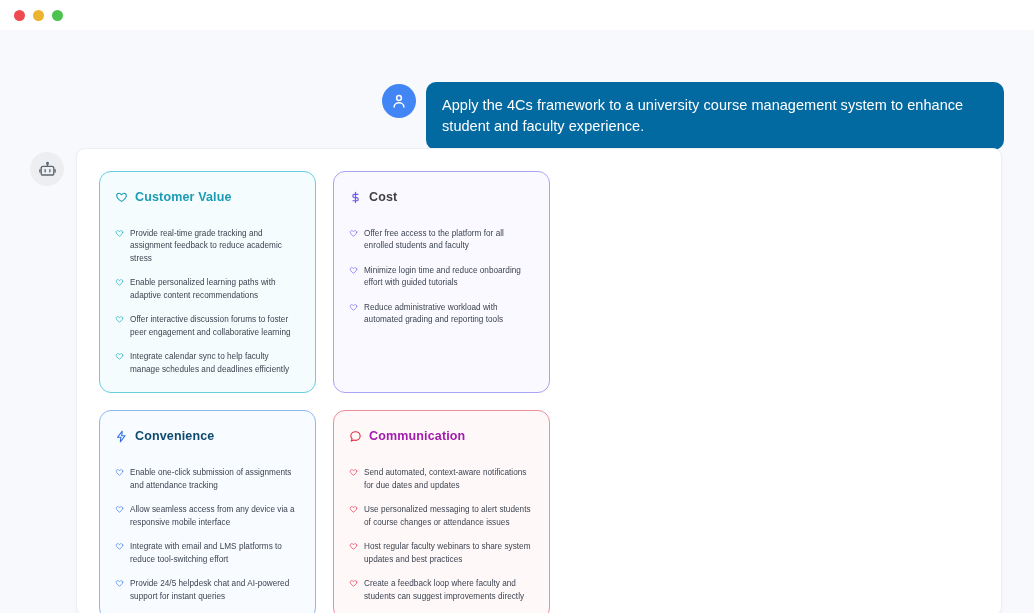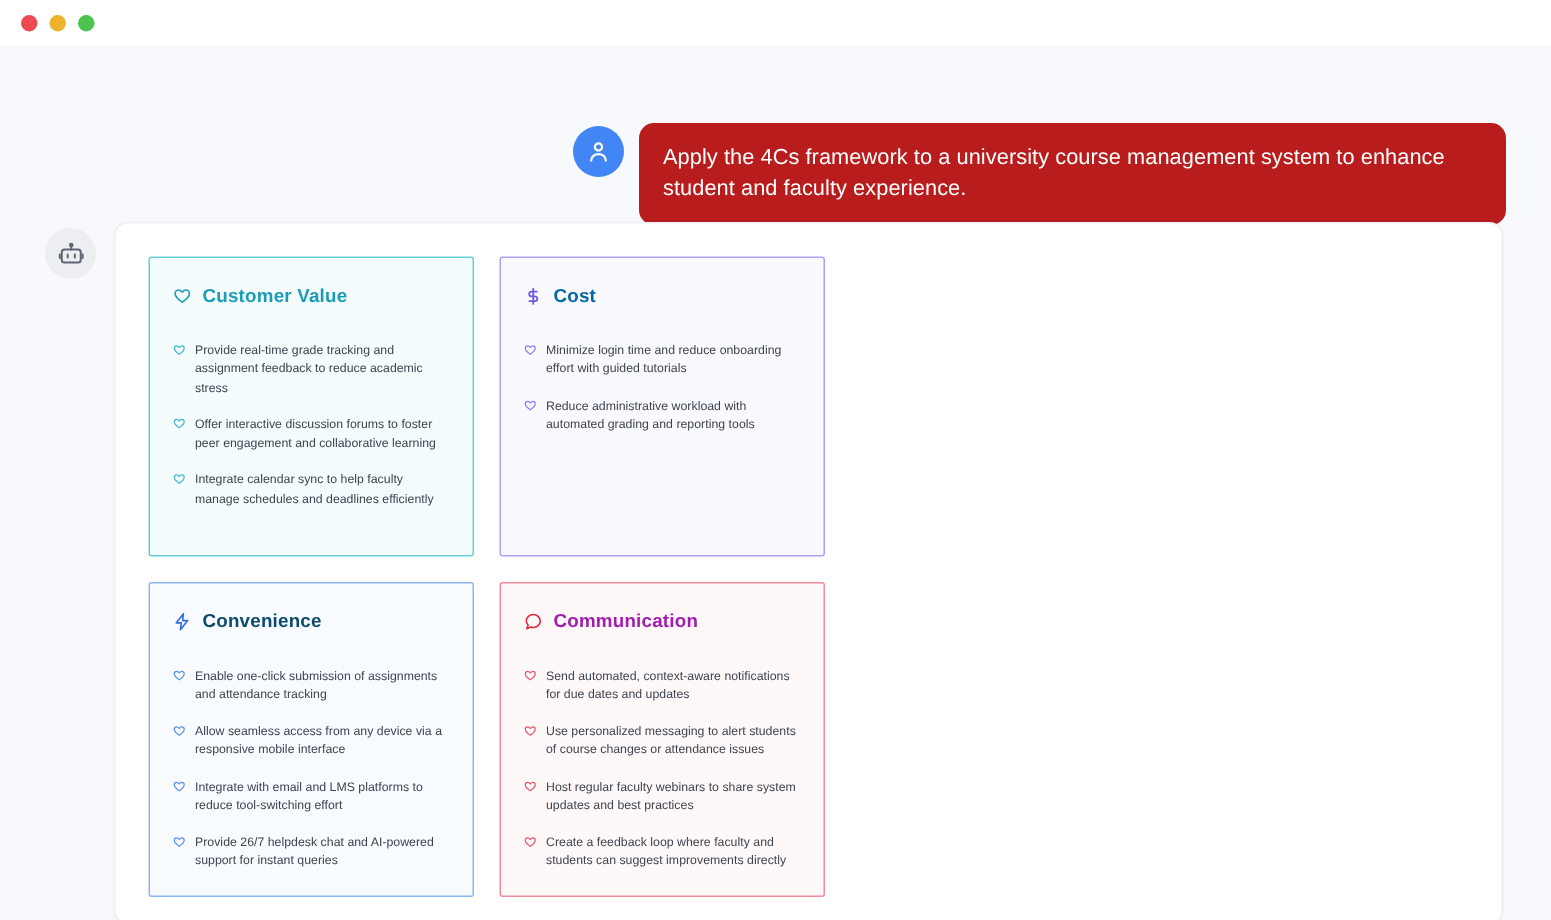--- a/index.html
+++ b/index.html
@@ -56,21 +56,21 @@
   }
   .avatar-user {
     width: 34px; height: 34px;
     border-radius: 50%;
     background: #4285f4;
     display: flex; align-items: center; justify-content: center;
     flex: 0 0 34px;
     margin-top: 2px;
   }
   .bubble-user {
-    background: #b91c1c;
+    background: #0369a1;
     color: #ffffff;
     border-radius: 10px;
     padding: 13px 16px 14px 16px;
     max-width: 578px;
     font-size: 14.5px;
     line-height: 1.42;
     letter-spacing: 0.05px;
   }
 
   
@@ -104,21 +104,21 @@
   }
 
   .grid {
     display: grid;
     grid-template-columns: 217px 217px;
     grid-template-rows: auto auto;
     gap: 17px 17px;
   }
 
   .card {
-    border-radius: 2px;
+    border-radius: 12px;
     border: 1px solid;
     padding: 18px 15px 16px 15px;
     min-height: 200px;
   }
   .card-head {
     display: flex;
     align-items: center;
     gap: 7px;
     margin-bottom: 24px;
   }
@@ -144,21 +144,21 @@
   .li-icon { flex: 0 0 9px; margin-top: 1px; }
   .li-text { flex: 1 1 auto; }
 
   
   .c-value  { background: #f4fcfd; border-color: #66cfdd; }
   .c-cost   { background: #faf9ff; border-color: #a9a3f5; }
   .c-conv   { background: #f8fbff; border-color: #8eb6f0; }
   .c-comm   { background: #fff8f9; border-color: #ef8d9c; }
 
   .t-value { color: #1a9cb5; }
-  .t-cost  { color: #0369a1; }
+  .t-cost  { color: #404040; }
   .t-conv  { color: #0c4a6e; }
   .t-comm  { color: #a21caf; }
 </style>
 </head>
 <body>
 
 <div class="window">
 
   <div class="titlebar">
     <div class="dots">
@@ -205,20 +205,28 @@
               <span class="card-title t-value">Customer Value</span>
             </div>
             <ul class="items">
               <li>
                 <span class="li-icon">
                   <svg width="9" height="9" viewBox="0 0 24 24" fill="none" stroke="#3fb9cc" stroke-width="2.2" stroke-linecap="round" stroke-linejoin="round">
                       <path d="M20.8 8.6c0-2.4-1.9-4.3-4.3-4.3-1.7 0-3.2 1-3.9 2.4h-1.2C10.7 5.3 9.2 4.3 7.5 4.3 5.1 4.3 3.2 6.2 3.2 8.6c0 5 8.8 10.6 8.8 10.6s8.8-5.6 8.8-10.6z"></path>
                     </svg>
                 </span>
                 <span class="li-text">Provide real-time grade tracking and assignment feedback to reduce academic stress</span>
+              </li>
+              <li>
+                <span class="li-icon">
+                  <svg width="9" height="9" viewBox="0 0 24 24" fill="none" stroke="#3fb9cc" stroke-width="2.2" stroke-linecap="round" stroke-linejoin="round">
+                      <path d="M20.8 8.6c0-2.4-1.9-4.3-4.3-4.3-1.7 0-3.2 1-3.9 2.4h-1.2C10.7 5.3 9.2 4.3 7.5 4.3 5.1 4.3 3.2 6.2 3.2 8.6c0 5 8.8 10.6 8.8 10.6s8.8-5.6 8.8-10.6z"></path>
+                    </svg>
+                </span>
+                <span class="li-text">Enable personalized learning paths with adaptive content recommendations</span>
               </li>
               <li>
                 <span class="li-icon">
                   <svg width="9" height="9" viewBox="0 0 24 24" fill="none" stroke="#3fb9cc" stroke-width="2.2" stroke-linecap="round" stroke-linejoin="round">
                       <path d="M20.8 8.6c0-2.4-1.9-4.3-4.3-4.3-1.7 0-3.2 1-3.9 2.4h-1.2C10.7 5.3 9.2 4.3 7.5 4.3 5.1 4.3 3.2 6.2 3.2 8.6c0 5 8.8 10.6 8.8 10.6s8.8-5.6 8.8-10.6z"></path>
                     </svg>
                 </span>
                 <span class="li-text">Offer interactive discussion forums to foster peer engagement and collaborative learning</span>
               </li>
               <li>
@@ -242,20 +250,28 @@
               </span>
               <span class="card-title t-cost">Cost</span>
             </div>
             <ul class="items">
               <li>
                 <span class="li-icon">
                   <svg width="9" height="9" viewBox="0 0 24 24" fill="none" stroke="#8b7ef0" stroke-width="2.2" stroke-linecap="round" stroke-linejoin="round">
                       <path d="M20.8 8.6c0-2.4-1.9-4.3-4.3-4.3-1.7 0-3.2 1-3.9 2.4h-1.2C10.7 5.3 9.2 4.3 7.5 4.3 5.1 4.3 3.2 6.2 3.2 8.6c0 5 8.8 10.6 8.8 10.6s8.8-5.6 8.8-10.6z"></path>
                     </svg>
                 </span>
+                <span class="li-text">Offer free access to the platform for all enrolled students and faculty</span>
+              </li>
+              <li>
+                <span class="li-icon">
+                  <svg width="9" height="9" viewBox="0 0 24 24" fill="none" stroke="#8b7ef0" stroke-width="2.2" stroke-linecap="round" stroke-linejoin="round">
+                      <path d="M20.8 8.6c0-2.4-1.9-4.3-4.3-4.3-1.7 0-3.2 1-3.9 2.4h-1.2C10.7 5.3 9.2 4.3 7.5 4.3 5.1 4.3 3.2 6.2 3.2 8.6c0 5 8.8 10.6 8.8 10.6s8.8-5.6 8.8-10.6z"></path>
+                    </svg>
+                </span>
                 <span class="li-text">Minimize login time and reduce onboarding effort with guided tutorials</span>
               </li>
               <li>
                 <span class="li-icon">
                   <svg width="9" height="9" viewBox="0 0 24 24" fill="none" stroke="#8b7ef0" stroke-width="2.2" stroke-linecap="round" stroke-linejoin="round">
                       <path d="M20.8 8.6c0-2.4-1.9-4.3-4.3-4.3-1.7 0-3.2 1-3.9 2.4h-1.2C10.7 5.3 9.2 4.3 7.5 4.3 5.1 4.3 3.2 6.2 3.2 8.6c0 5 8.8 10.6 8.8 10.6s8.8-5.6 8.8-10.6z"></path>
                     </svg>
                 </span>
                 <span class="li-text">Reduce administrative workload with automated grading and reporting tools</span>
               </li>
@@ -295,21 +311,21 @@
                     </svg>
                 </span>
                 <span class="li-text">Integrate with email and LMS platforms to reduce tool-switching effort</span>
               </li>
               <li>
                 <span class="li-icon">
                   <svg width="9" height="9" viewBox="0 0 24 24" fill="none" stroke="#5b93ea" stroke-width="2.2" stroke-linecap="round" stroke-linejoin="round">
                       <path d="M20.8 8.6c0-2.4-1.9-4.3-4.3-4.3-1.7 0-3.2 1-3.9 2.4h-1.2C10.7 5.3 9.2 4.3 7.5 4.3 5.1 4.3 3.2 6.2 3.2 8.6c0 5 8.8 10.6 8.8 10.6s8.8-5.6 8.8-10.6z"></path>
                     </svg>
                 </span>
-                <span class="li-text">Provide 26/7 helpdesk chat and AI-powered support for instant queries</span>
+                <span class="li-text">Provide 24/5 helpdesk chat and AI-powered support for instant queries</span>
               </li>
             </ul>
           </div>
 
           <div class="card c-comm">
             <div class="card-head">
               <span class="card-icon">
                 <svg width="13" height="13" viewBox="0 0 24 24" fill="none" stroke="#e02b41" stroke-width="2" stroke-linecap="round" stroke-linejoin="round">
                   <path d="M20.6 11.3c0 4.3-3.9 7.8-8.6 7.8-1 0-2-.2-2.9-.5l-5 1.9 1.6-4.4a7.3 7.3 0 0 1-2.3-5.2c0-4.3 3.9-7.8 8.6-7.8s8.6 3.5 8.6 8.2z"></path>
                 </svg>

